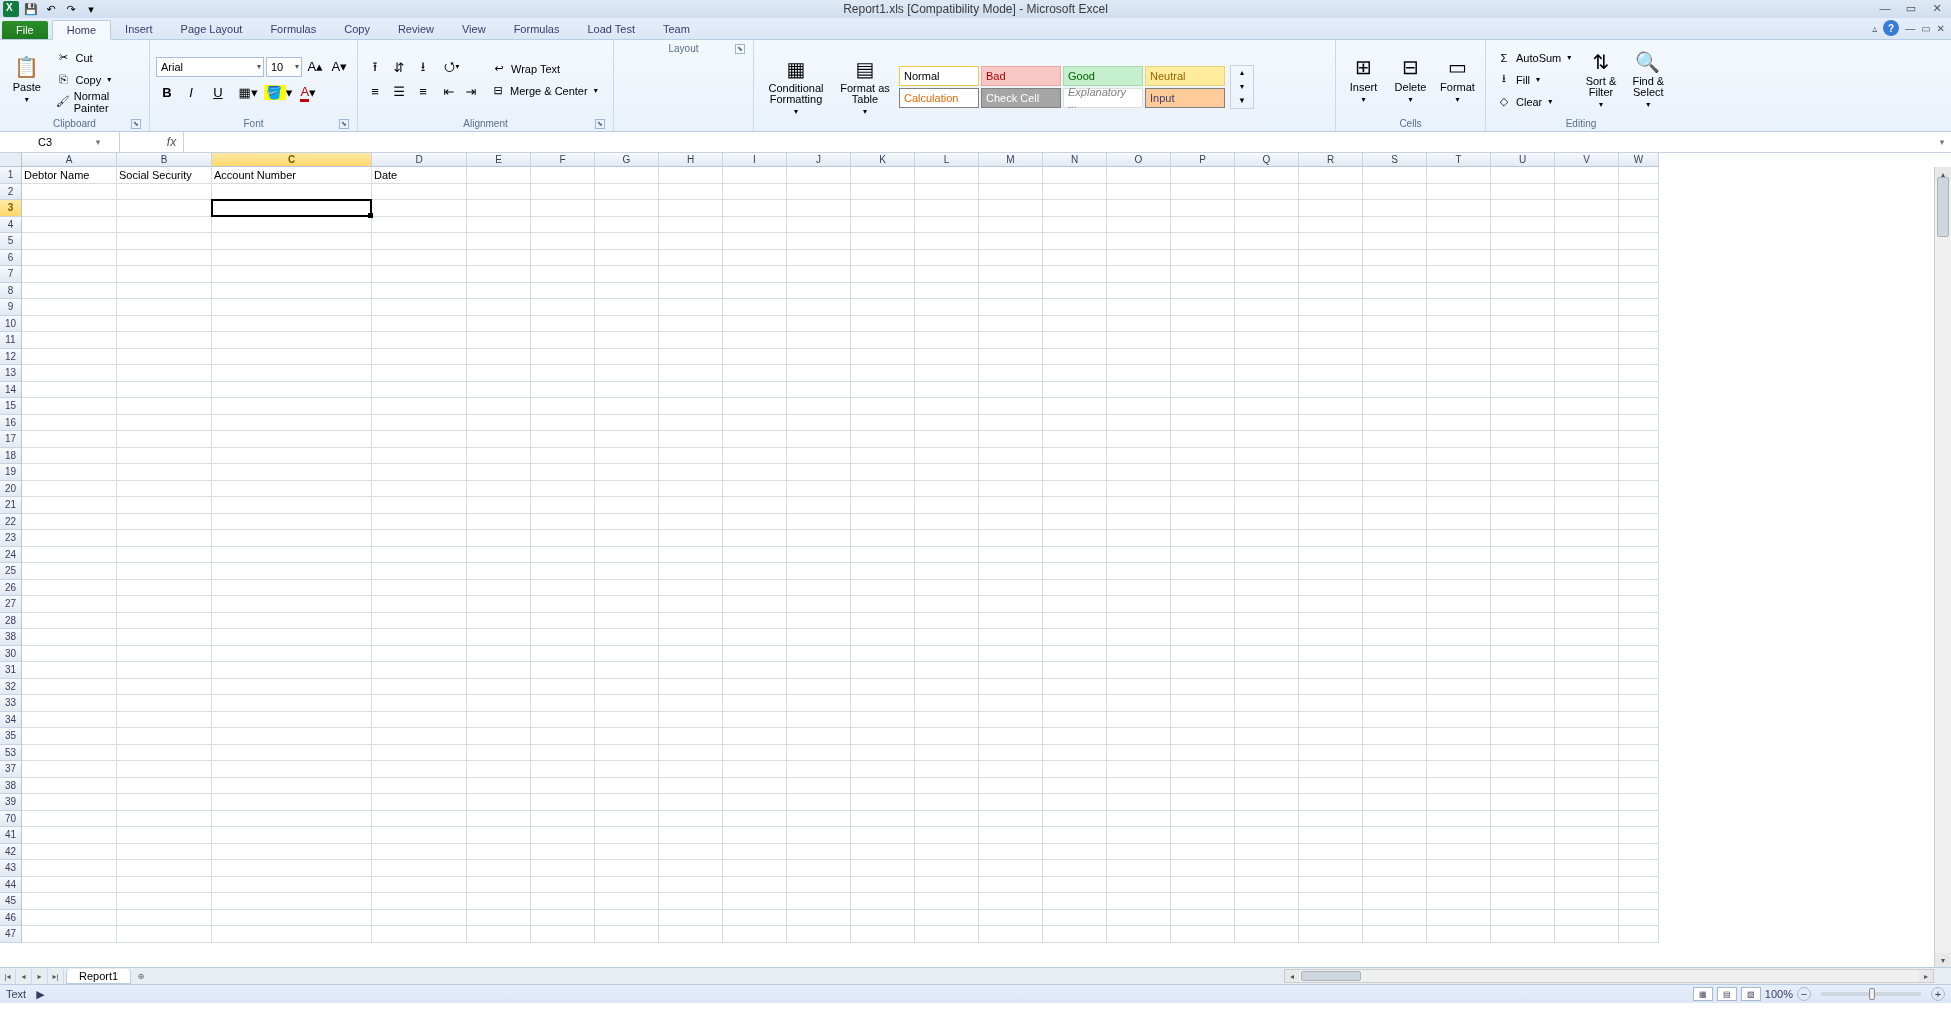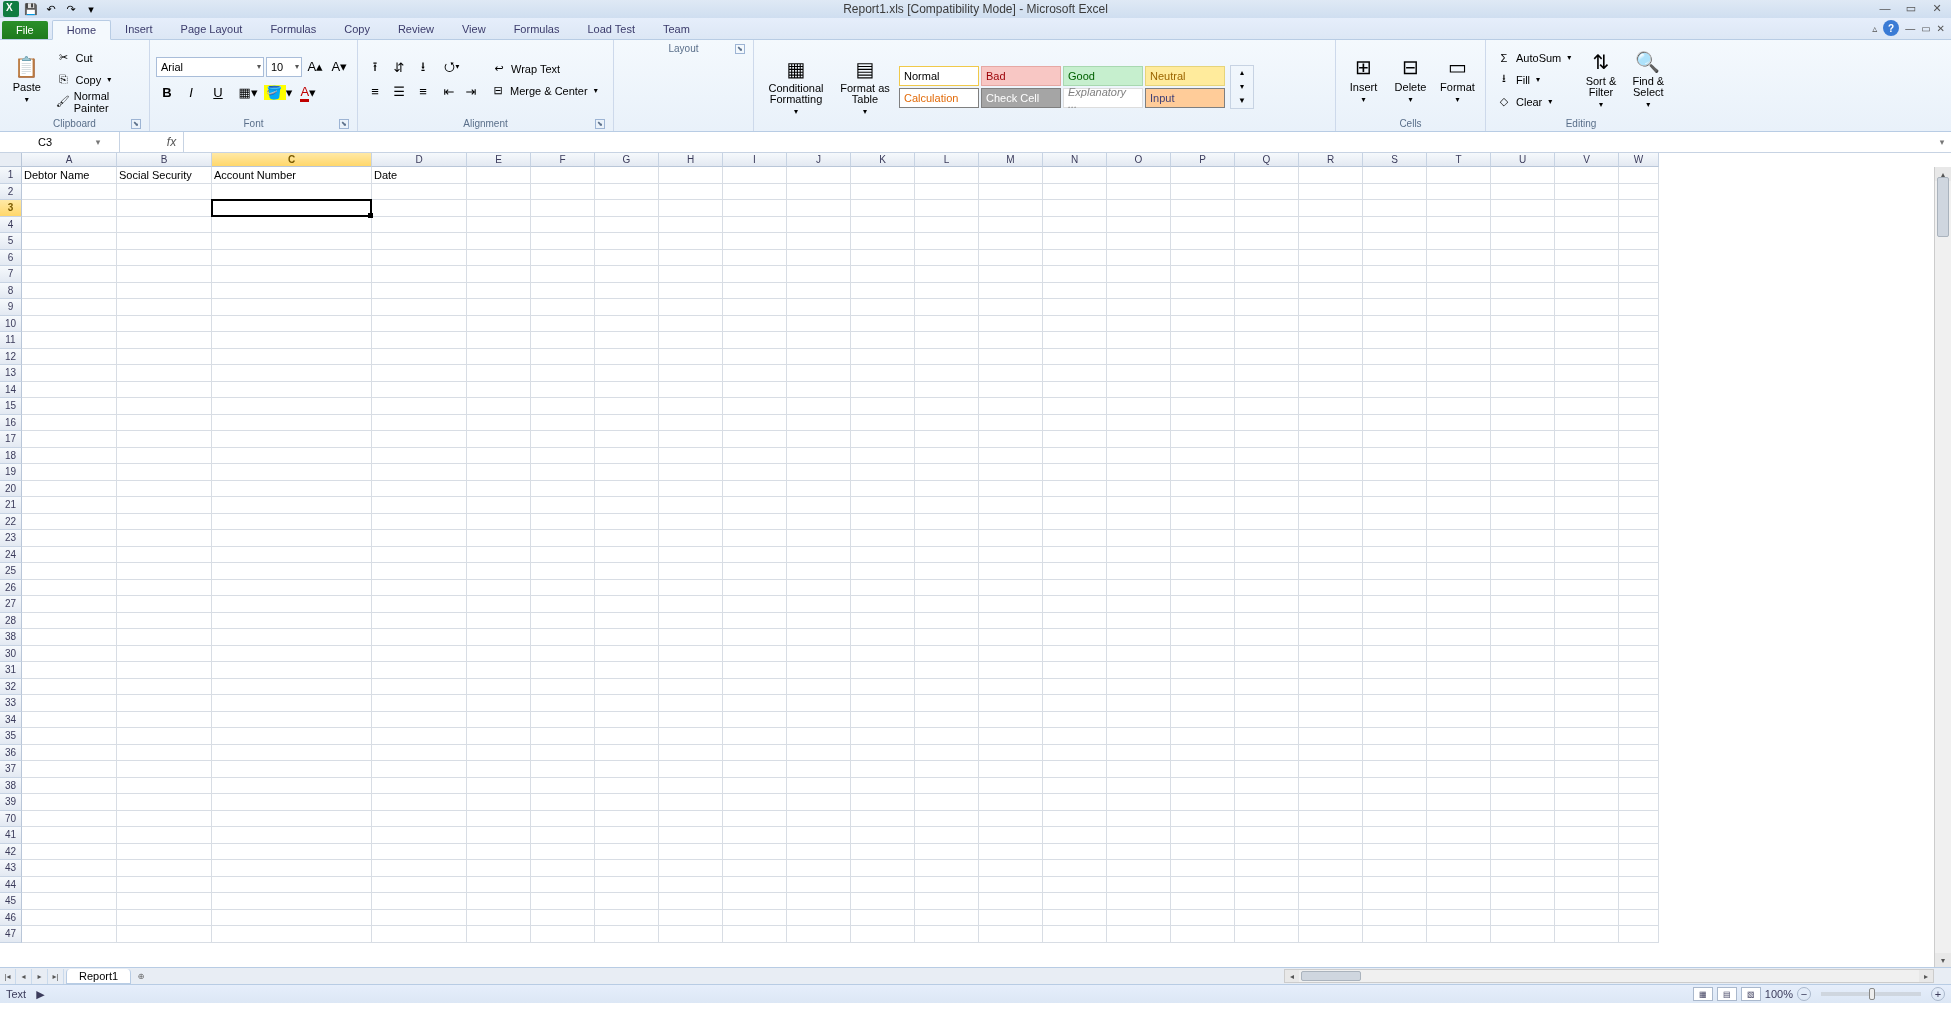--- a/index.html
+++ b/index.html
@@ -373,21 +373,21 @@
       <div class="row-h">26</div>
       <div class="row-h">27</div>
       <div class="row-h">28</div>
       <div class="row-h">38</div>
       <div class="row-h">30</div>
       <div class="row-h">31</div>
       <div class="row-h">32</div>
       <div class="row-h">33</div>
       <div class="row-h">34</div>
       <div class="row-h">35</div>
-      <div class="row-h">36</div>
+      <div class="row-h">53</div>
       <div class="row-h">37</div>
       <div class="row-h">38</div>
       <div class="row-h">39</div>
       <div class="row-h">70</div>
       <div class="row-h">41</div>
       <div class="row-h">42</div>
       <div class="row-h">43</div>
       <div class="row-h">44</div>
       <div class="row-h">45</div>
       <div class="row-h">46</div>

